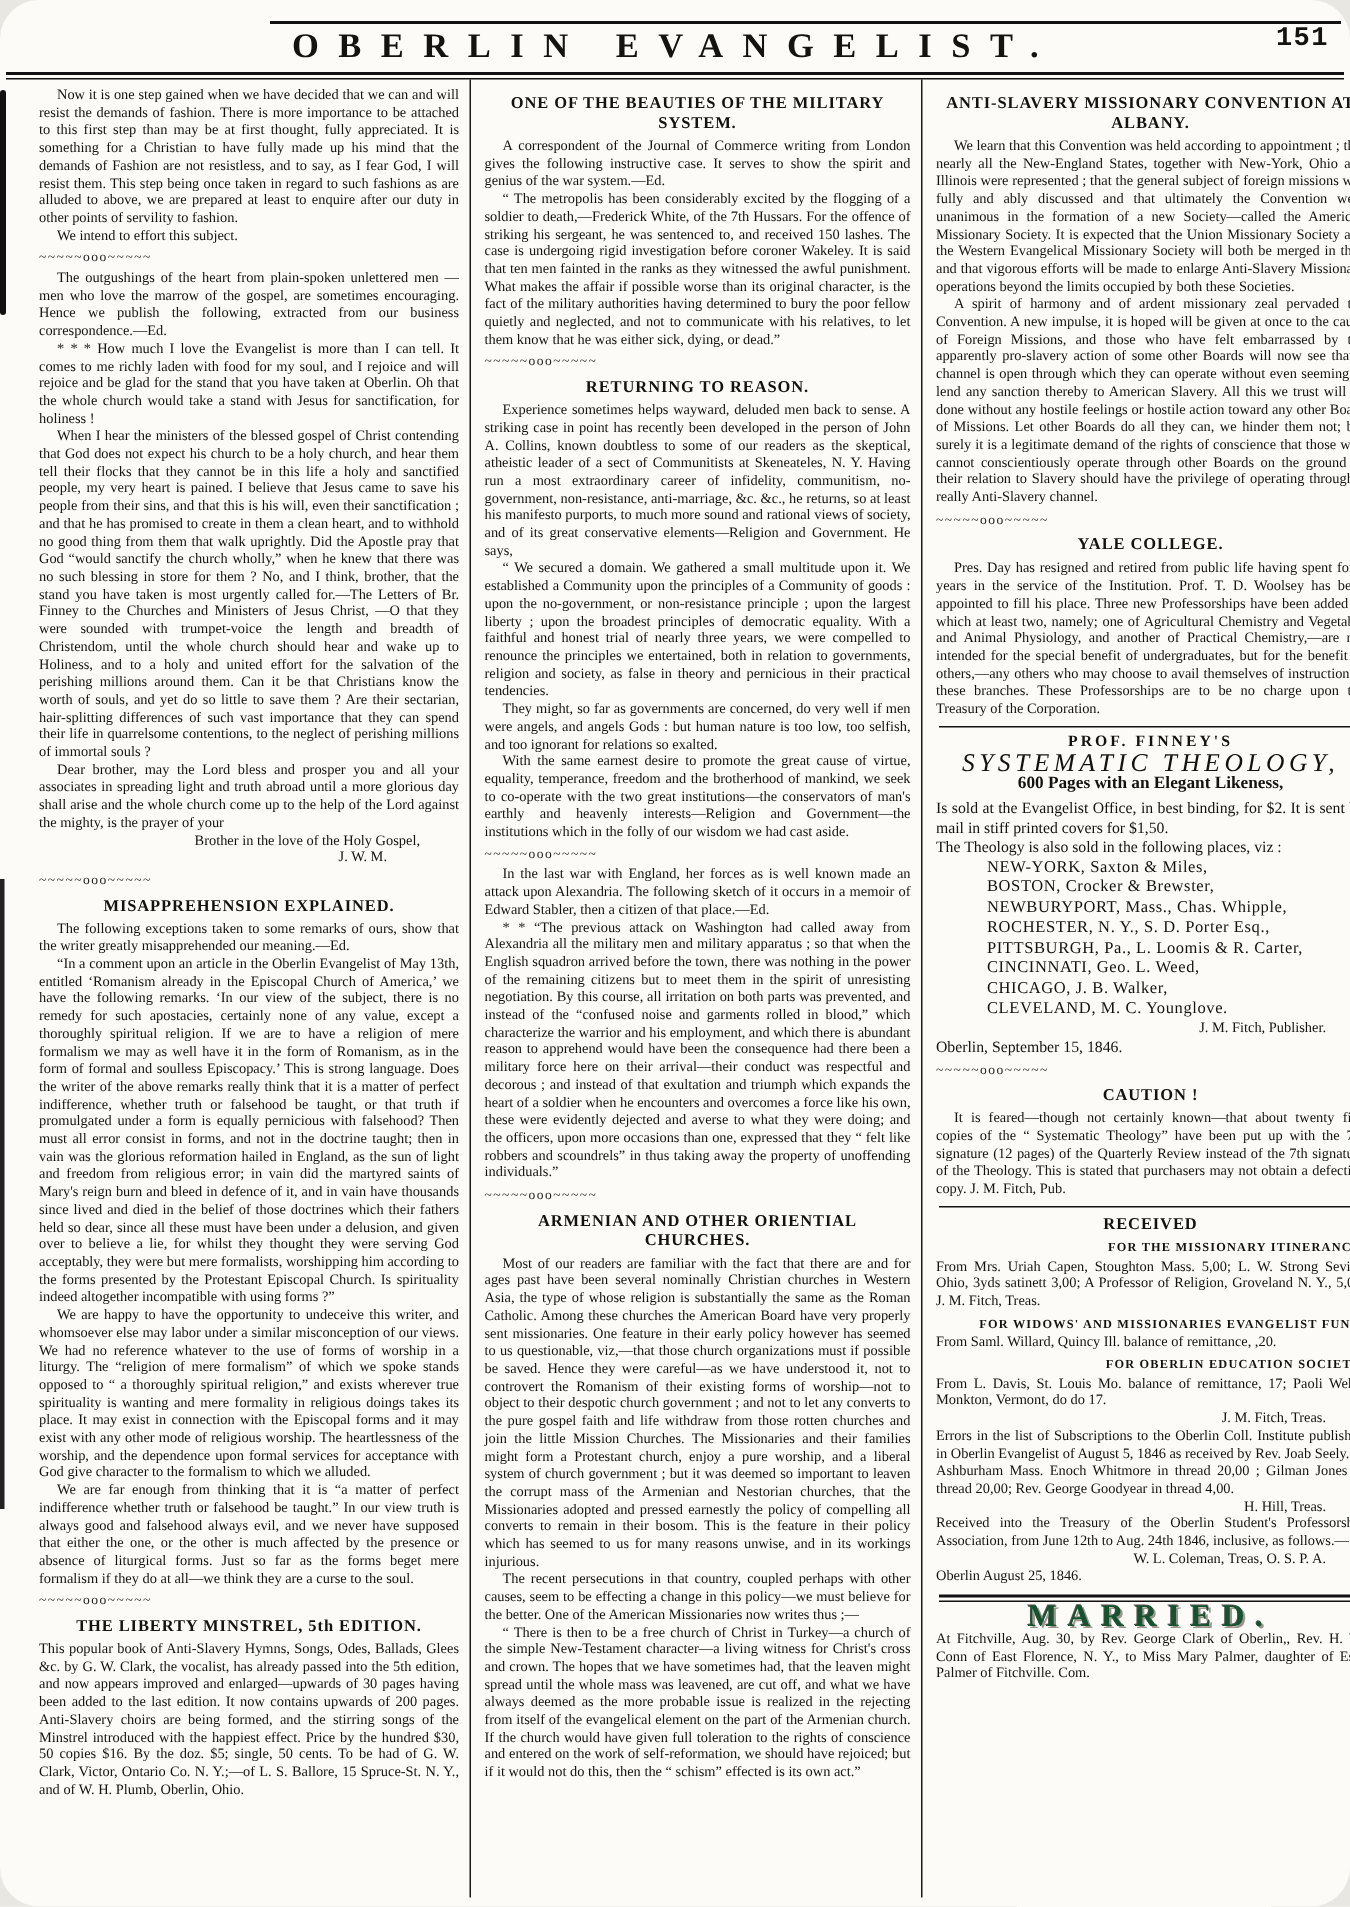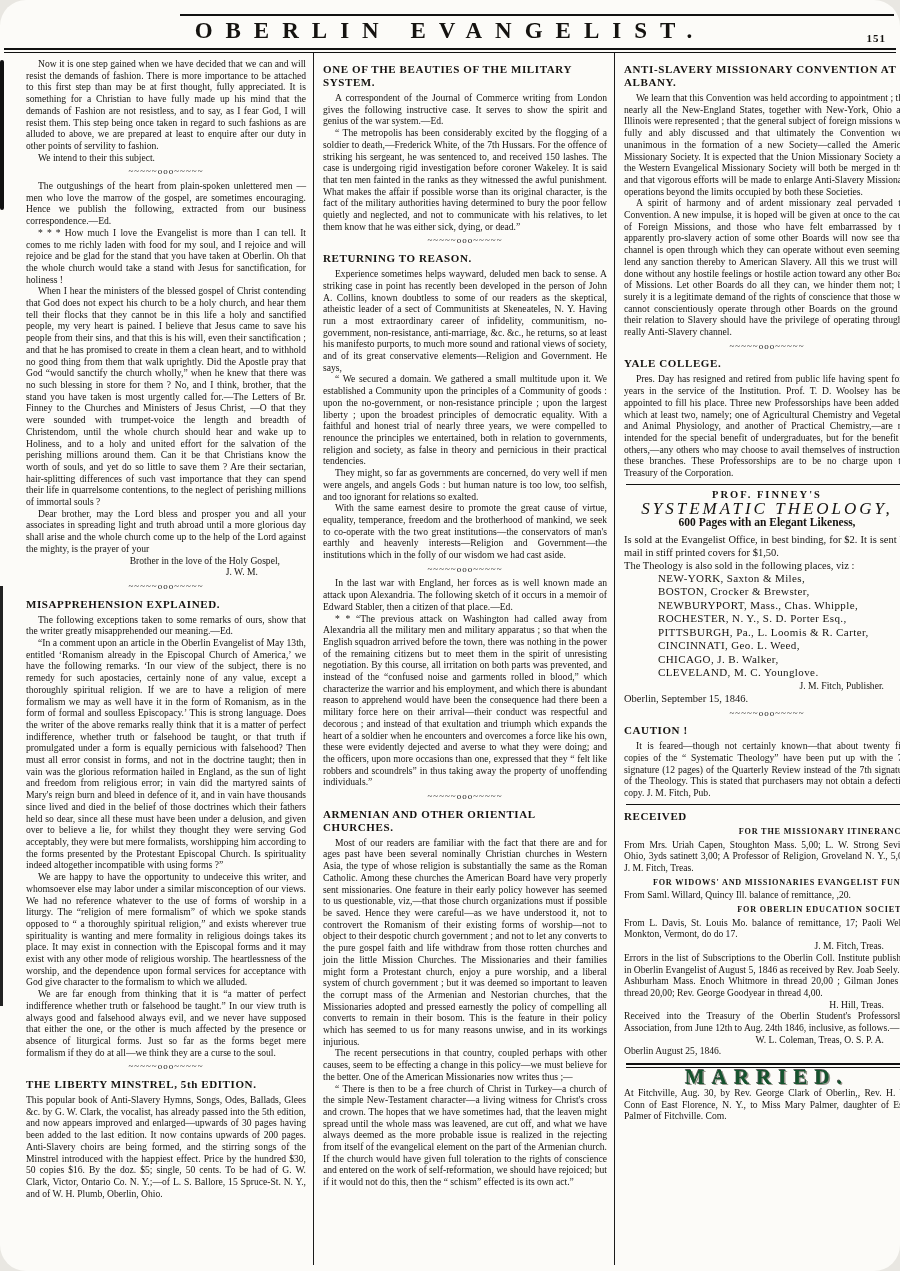--- a/index.html
+++ b/index.html
@@ -18,48 +18,48 @@
   .masthead{
     position:relative;
     text-align:center;
     padding:2px 0 3px 0;
   }
   .masthead .title{
     font-size:23px;font-weight:bold;letter-spacing:13px;
     font-family:"Liberation Serif","DejaVu Serif",serif;
   }
   .masthead .pageno{
-    position:absolute;right:14px;top:16px;
-    font-size:11px;font-weight:bold;letter-spacing:1px;
+    position:absolute;right:14px;top:0;
+    font-size:18px;font-weight:bold;letter-spacing:1px;font-family:Liberation Mono, monospace;
   }
   .headrule{border-top:2px solid #111;border-bottom:1px solid #111;height:2px;margin:1px 4px 0 4px;}
   
   .columns{
     display:grid;
     grid-template-columns:296px 302px 302px;
     height:1212px;
     margin:0 0 0 0;
     padding-left:17px;
   }
   .col{padding:5px 7px 0 9px;box-sizing:border-box;overflow:hidden;}
   .col.mid{border-left:1.5px solid #1b1b1b;border-right:1.5px solid #1b1b1b;}
   
   .blk{font-size:9.6px;line-height:11.7px;}
   p.para{margin:0;text-align:justify;text-indent:12px;}
   p.para.ni{text-indent:0;}
   .heading{
-    text-align:left;font-weight:bold;font-size:11px;letter-spacing:.6px;
+    text-align:center;font-weight:bold;font-size:11px;letter-spacing:.6px;
     margin:5px 0 3px 0;line-height:13px;
   }
   .subheading{
     text-align:right;font-weight:bold;font-size:8.2px;letter-spacing:.8px;
     margin:3px 0 1px 0;
   }
   .divider{
-    text-align:center;font-size:9px;letter-spacing:1px;margin:3px 0 2px 0;
+    text-align:left;font-size:9px;letter-spacing:1px;margin:3px 0 2px 0;
     color:#222;
   }
   .rule{border-top:1.3px solid #111;margin:5px 2px 4px 2px;height:0;}
   .rule-double{border-top:2.5px solid #111;border-bottom:1px solid #111;height:2px;margin:6px 2px 4px 2px;}
   .right{text-align:right;margin:0;padding-right:26px;}
   .right.sig{padding-right:48px;}
   .list-item{margin:0;padding-left:34px;font-size:11px;line-height:13.5px;letter-spacing:.4px;}
   .ad-name{text-align:center;font-weight:bold;font-size:10.5px;letter-spacing:2px;margin:4px 0 2px 0;}
   .ad-title{text-align:center;font-style:italic;font-size:17px;letter-spacing:3px;margin:2px 0 3px 0;}
   .ad-sub{text-align:center;font-weight:bold;font-size:11.5px;margin:0 0 4px 0;}
@@ -81,21 +81,21 @@
   <div class="edge-artifact2"></div>
   <div class="topline"></div>
   <header class="masthead">
     <span class="title">OBERLIN  EVANGELIST.</span>
     <span class="pageno">151</span>
   </header>
   <div class="headrule"></div>
   <div class="columns">
     <div class="col" id="col-0">
         <p class="blk para">Now it is one step gained when we have decided that we can and will resist the demands of fashion.  There is more importance to be attached to this first step than may be at first thought, fully appreciated.  It is something for a Christian to have fully made up his mind that the demands of Fashion are not resistless, and to say, as I fear God, I will resist them.  This step being once taken in regard to such fashions as are alluded to above, we are prepared at least to enquire after our duty in other points of servility to fashion.</p>
-        <p class="blk para">We intend to their this subject.</p>
+        <p class="blk para">We intend to effort this subject.</p>
         <div class="blk divider">~~~~~ooo~~~~~</div>
         <p class="blk para">The outgushings of the heart from plain-spoken unlettered men —men who love the marrow of the gospel, are sometimes encouraging.  Hence we publish the following, extracted from our business correspondence.—Ed.</p>
         <p class="blk para">*        *        *        How much I love the Evangelist is more than I can tell.  It comes to me richly laden with food for my soul, and I rejoice and will rejoice and be glad for the stand that you have taken at Oberlin.  Oh that the whole church would take a stand with Jesus for sanctification, for holiness !</p>
         <p class="blk para">When I hear the ministers of the blessed gospel of Christ contending that God does not expect his church to be a holy church, and hear them tell their flocks that they cannot be in this life a holy and sanctified people, my very heart is pained.  I believe that Jesus came to save his people from their sins, and that this is his will, even their sanctification ; and that he has promised to create in them a clean heart, and to withhold no good thing from them that walk uprightly.  Did the Apostle pray that God “would sanctify the church wholly,” when he knew that there was no such blessing in store for them ?  No, and I think, brother, that the stand you have taken is most urgently called for.—The Letters of Br. Finney to the Churches and Ministers of Jesus Christ, —O that they were sounded with trumpet-voice the length and breadth of Christendom, until the whole church should hear and wake up to Holiness, and to a holy and united effort for the salvation of the perishing millions around them.  Can it be that Christians know the worth of souls, and yet do so little to save them ?  Are their sectarian, hair-splitting differences of such vast importance that they can spend their life in quarrelsome contentions, to the neglect of perishing millions of immortal souls ?</p>
         <p class="blk para">Dear brother, may the Lord bless and prosper you and all your associates in spreading light and truth abroad until a more glorious day shall arise and the whole church come up to the help of the Lord against the mighty, is the prayer of your</p>
         <div class="blk right">Brother in the love of the Holy Gospel,</div>
         <div class="blk right sig">J. W. M.</div>
         <div class="blk divider">~~~~~ooo~~~~~</div>
         <div class="blk heading">MISAPPREHENSION EXPLAINED.</div>
         <p class="blk para">The following exceptions taken to some remarks of ours, show that the writer greatly misapprehended our meaning.—Ed.</p>

